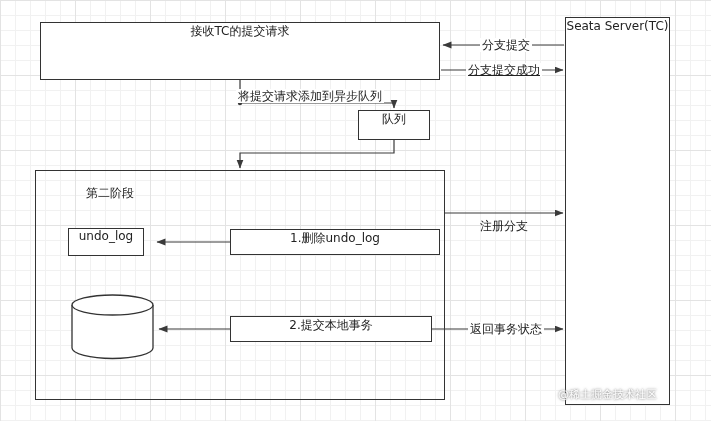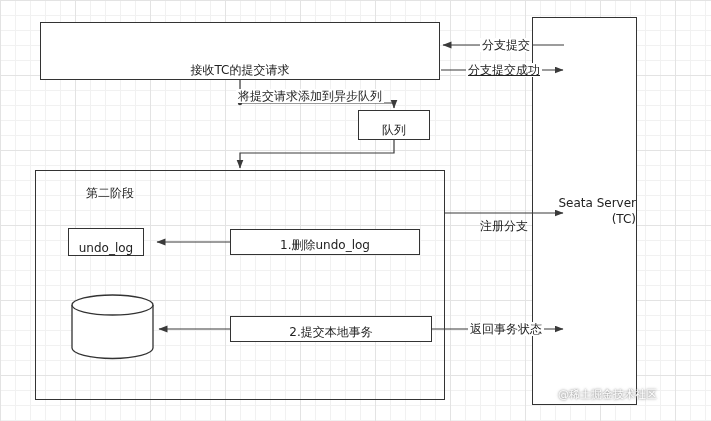--- a/index.html
+++ b/index.html
@@ -18,35 +18,35 @@
       linear-gradient(90deg, #f1f1f1 1px, transparent 1px);
     background-size: 75px 75px, 75px 75px, 15px 15px, 15px 15px;
   }
 
   .node {
     position: absolute;
     background: #ffffff;
     border: 1.3px solid #333333;
     box-sizing: border-box;
     display: flex;
-    align-items: flex-end;
+    align-items: flex-start;
     justify-content: center;
     font-size: 12px;
     color: #222222;
     z-index: 2;
   }
 
   .top-box    { left: 40px;  top: 22px;  width: 400px; height: 58px; border-width: 1.5px; }
-  .seata-box  { left: 532px; top: 17px;  width: 105px; height: 388px; flex-direction: column; line-height: 1.35; text-align: center; }
+  .seata-box  { left: 565px; top: 17px;  width: 105px; height: 388px; flex-direction: row; line-height: 1.35; text-align: center; }
   .queue-box  { left: 358px; top: 110px; width: 72px;  height: 30px; }
   .phase2-box { left: 35px;  top: 170px; width: 410px; height: 230px; background: transparent; border-width: 1.5px; z-index: 1; }
   .phase2-label { position: absolute; left: 50px; top: 14px; font-size: 12px; color: #222; font-family: Liberation Mono, monospace; }
 
   .undo-box   { left: 68px;  top: 228px; width: 76px;  height: 28px; }
-  .delete-box { left: 230px; top: 229px; width: 190px; height: 26px; }
+  .delete-box { left: 230px; top: 229px; width: 210px; height: 26px; }
   .commit-box { left: 230px; top: 316px; width: 202px; height: 26px; }
 
   .cylinder { position: absolute; left: 70px; top: 293px; width: 85px; height: 68px; z-index: 2; }
 
   .wires {
     position: absolute;
     left: 0; top: 0;
     width: 711px; height: 421px;
     z-index: 3;
     pointer-events: none;

